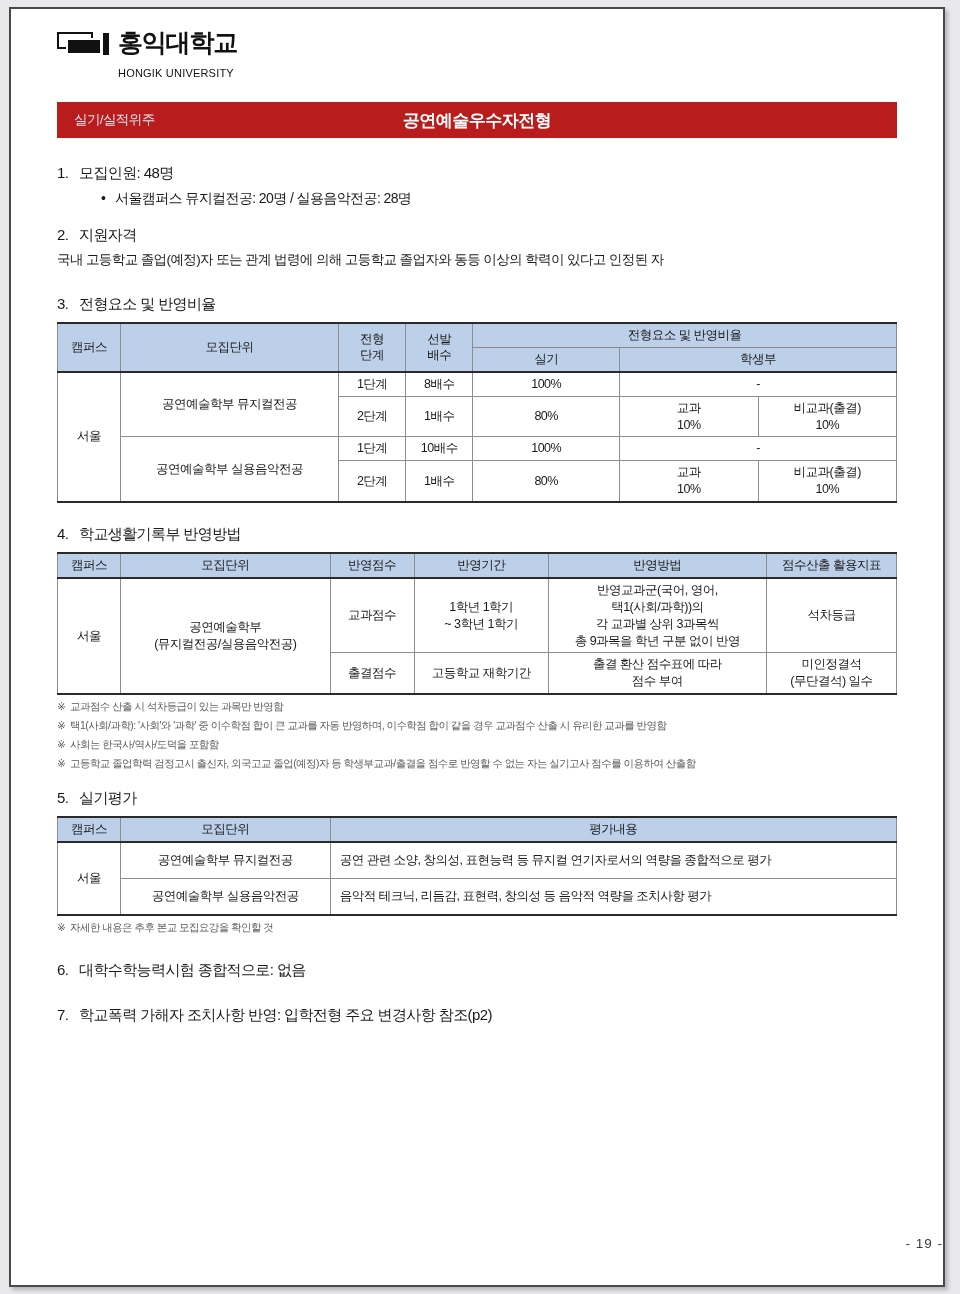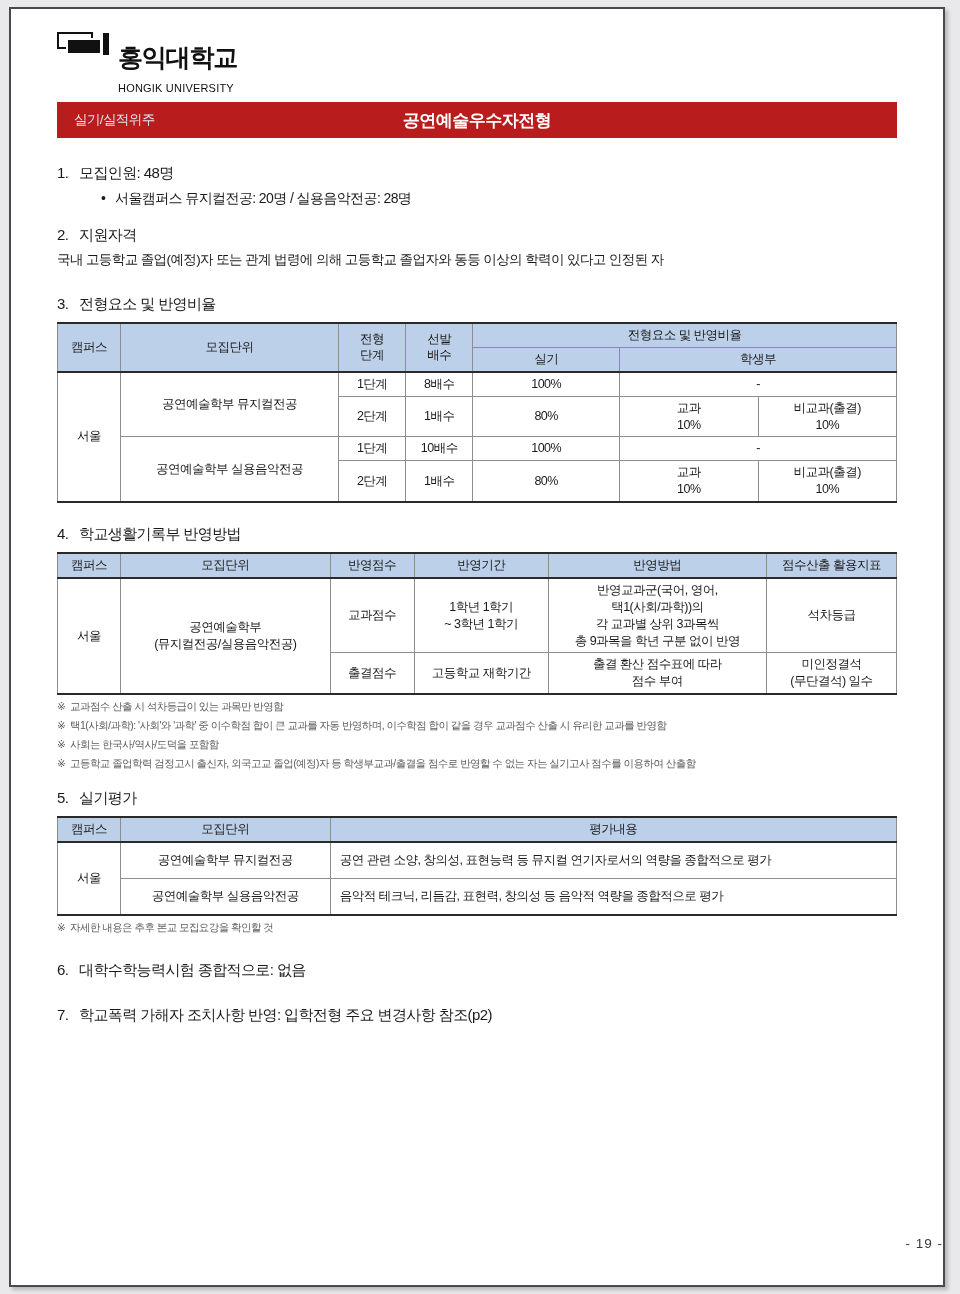--- a/index.html
+++ b/index.html
@@ -59,21 +59,20 @@
     width: 6px; height: 22px;
     background: #111;
   }
   .logo-text { line-height: 1; padding-top: 1px; }
   .logo-ko {
     font-size: 25px;
     font-weight: bold;
     letter-spacing: -1.2px;
     color: #111;
     font-family: "DejaVu Sans", sans-serif;
-    margin-top: 15px;
   }
   .logo-en {
     font-size: 11px;
     font-weight: normal;
     letter-spacing: 0.2px;
     color: #111;
     margin-top: 13px;
   }
 
   
@@ -401,21 +400,21 @@
       </tr>
     </thead>
     <tbody>
       <tr>
         <td rowspan="2" class="tbl-bot">서울</td>
         <td style="padding:9px 2px">공연예술학부 뮤지컬전공</td>
         <td class="cell-left" style="padding:9px 9px">공연 관련 소양, 창의성, 표현능력 등 뮤지컬 연기자로서의 역량을 종합적으로 평가</td>
       </tr>
       <tr>
         <td class="tbl-bot" style="padding:9px 2px">공연예술학부 실용음악전공</td>
-        <td class="tbl-bot cell-left" style="padding:9px 9px">음악적 테크닉, 리듬감, 표현력, 창의성 등 음악적 역량을 종합적으로 평가</td>
+        <td class="tbl-bot cell-left" style="padding:9px 9px">음악적 테크닉, 리듬감, 표현력, 창의성 등 음악적 역량을 조치사항 평가</td>
       </tr>
     </tbody>
   </table>
 
   <div class="note">
     <span class="note-mark">※</span>
     <span>자세한 내용은 추후 본교 모집요강을 확인할 것</span>
   </div>
 
   <div class="spacer-26"></div>

